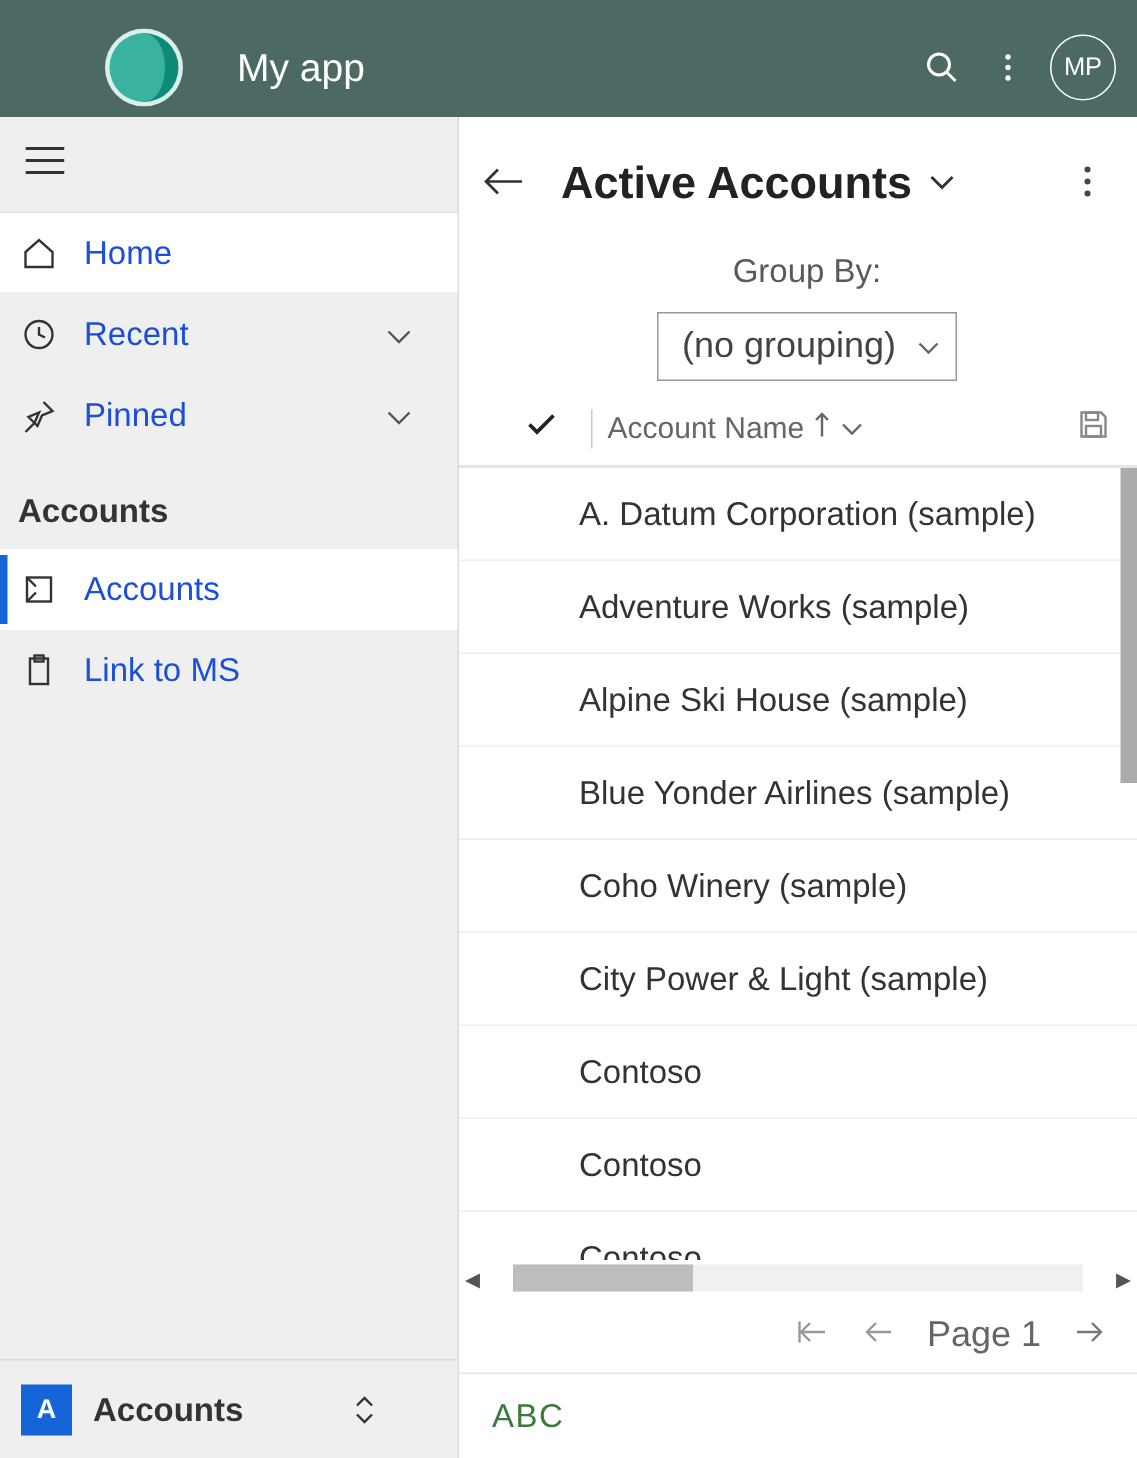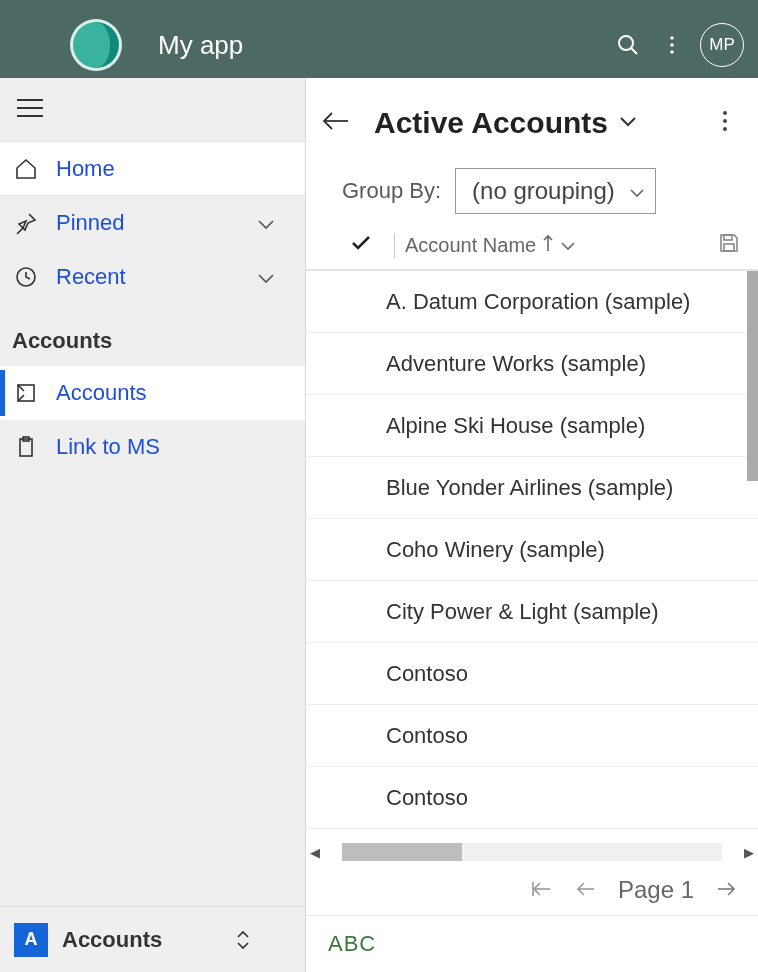--- a/index.html
+++ b/index.html
@@ -170,20 +170,21 @@
   }
   .view-title-chev { margin-left: 10px; cursor: pointer; }
   .view-header-spacer { flex: 1; }
   .view-more { cursor: pointer; margin-right: 8px; }
 
   .groupby-row {
     display: flex;
     align-items: center;
     padding: 18px 24px 8px 36px;
     gap: 14px;
+    flex-direction: column;
   }
   .groupby-label { font-size: 22px; color: #5a5a5a; }
   .groupby-select {
     border: 1px solid #999;
     padding: 8px 40px 8px 16px;
     font-size: 24px;
     color: #444;
     position: relative;
     cursor: pointer;
   }
@@ -340,39 +341,39 @@
         <svg width="24" height="24" viewBox="0 0 24 24" fill="none" stroke="#333" stroke-width="1.6">
           <path d="M3 11 L12 3 L21 11 V21 H3 Z"></path>
         </svg>
       </span>
       <span>Home</span>
     </div>
 
     <div class="nav-item">
       <span class="icon-slot">
         <svg width="24" height="24" viewBox="0 0 24 24" fill="none" stroke="#333" stroke-width="1.6">
-          <path d="M15 3 L21 9 L14 12 L11 19 L9 17 L3 23 M9 17 L5 13 L12 10 Z"></path>
-        </svg>
-      </span>
-      <span>Pinned</span>
+          <circle cx="12" cy="12" r="9"></circle>
+            <path d="M12 7 V12 L16 14"></path>
+        </svg>
+      </span>
+      <span>Recent</span>
       <span class="chev">
         <svg width="18" height="12" viewBox="0 0 18 12" fill="none" stroke="#555" stroke-width="1.6">
             <path d="M2 3 L9 10 L16 3"></path>
           </svg>
       </span>
     </div>
 
     <div class="nav-item">
       <span class="icon-slot">
         <svg width="24" height="24" viewBox="0 0 24 24" fill="none" stroke="#333" stroke-width="1.6">
-          <circle cx="12" cy="12" r="9"></circle>
-            <path d="M12 7 V12 L16 14"></path>
-        </svg>
-      </span>
-      <span>Recent</span>
+          <path d="M15 3 L21 9 L14 12 L11 19 L9 17 L3 23 M9 17 L5 13 L12 10 Z"></path>
+        </svg>
+      </span>
+      <span>Pinned</span>
       <span class="chev">
         <svg width="18" height="12" viewBox="0 0 18 12" fill="none" stroke="#555" stroke-width="1.6">
             <path d="M2 3 L9 10 L16 3"></path>
           </svg>
       </span>
     </div>
 
     <div class="nav-group-label">Accounts</div>
 
     <div class="nav-item selected">

